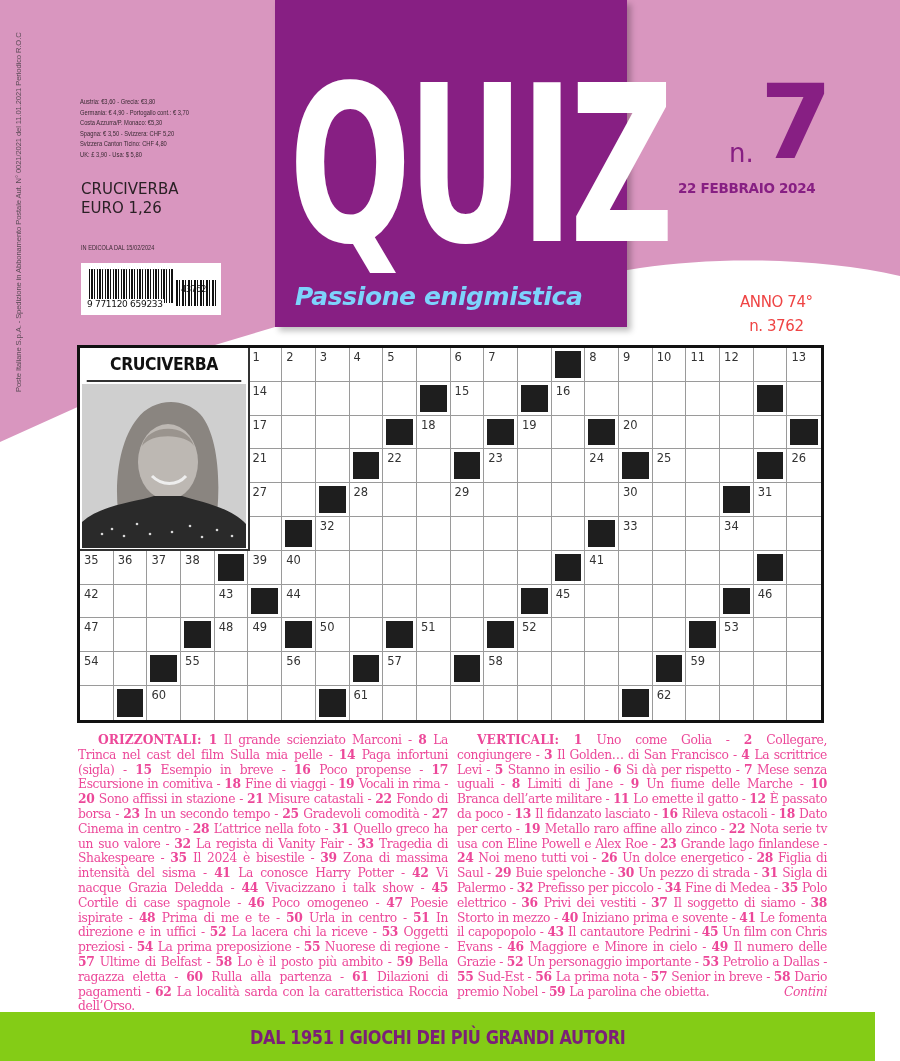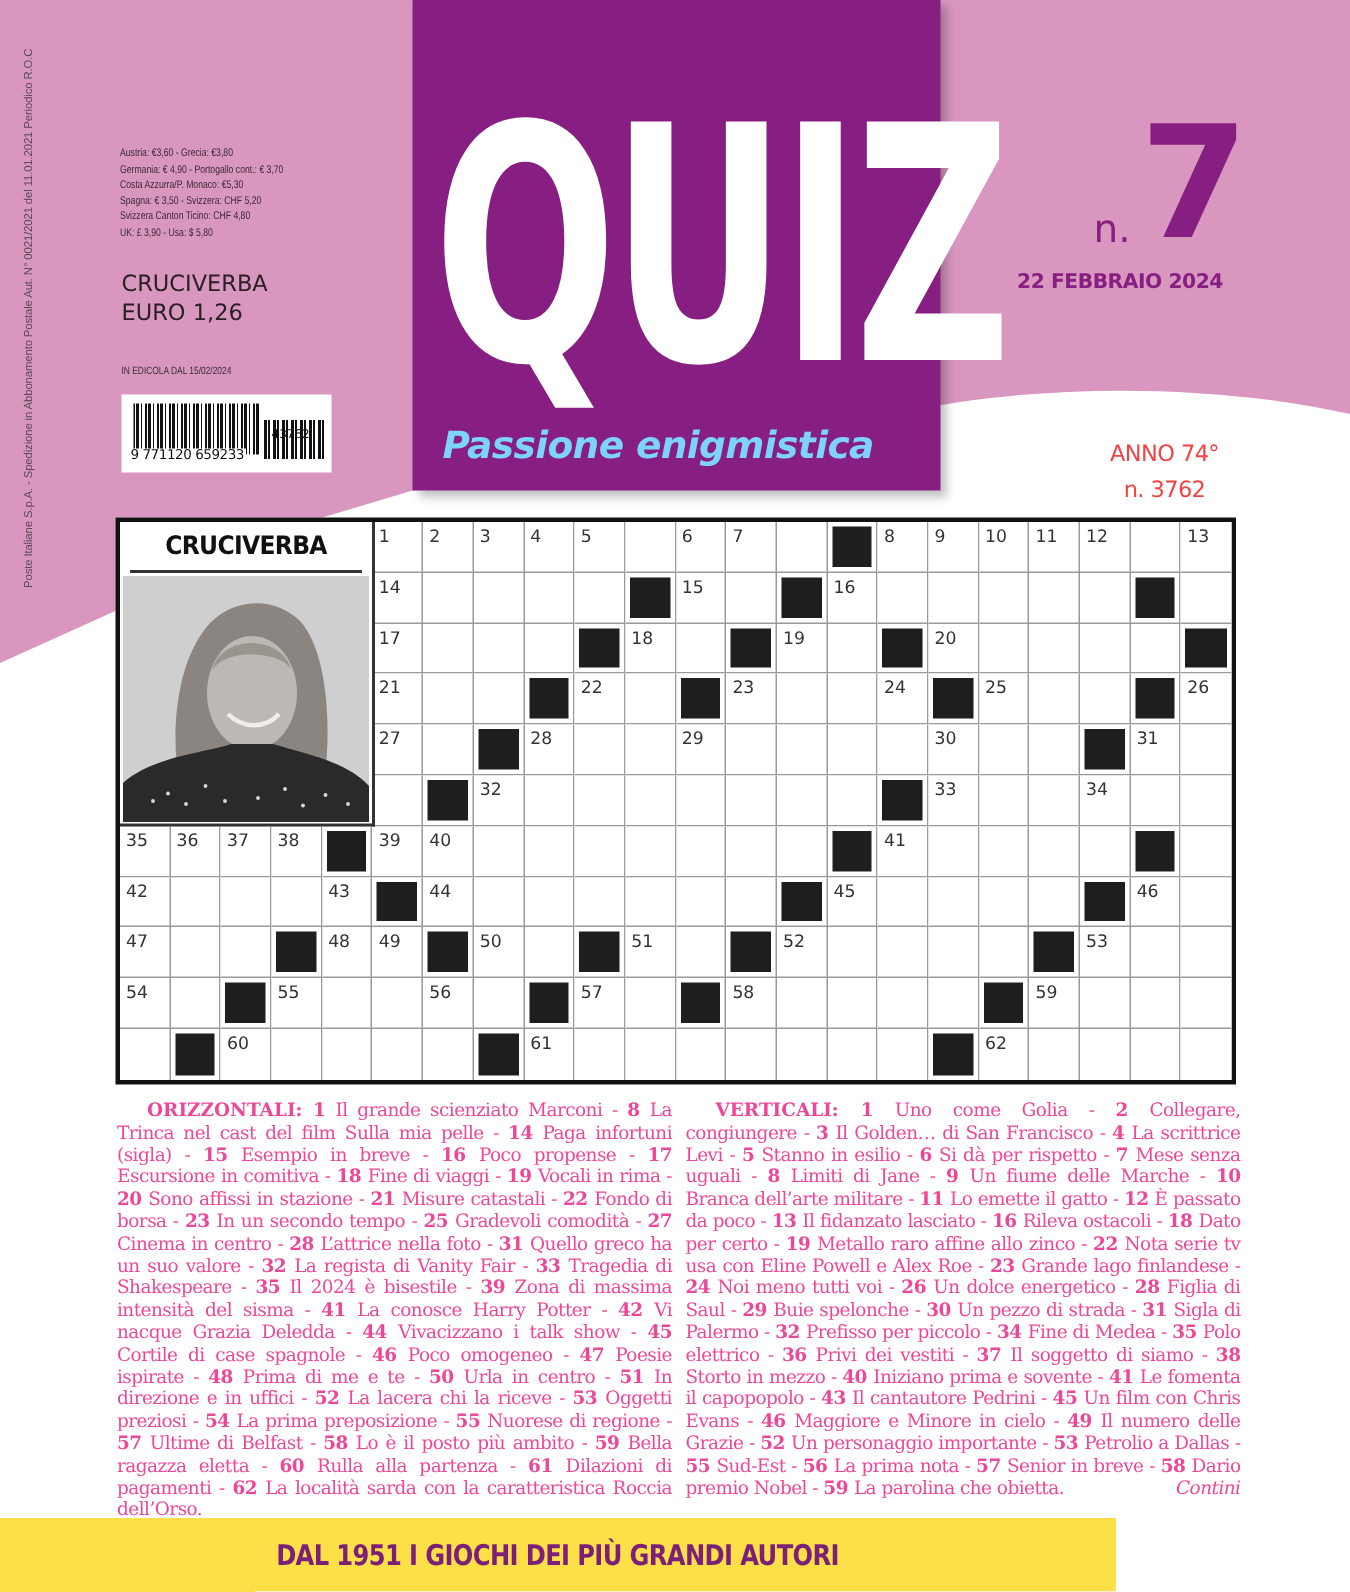--- a/index.html
+++ b/index.html
@@ -29,21 +29,21 @@
   .cell.black::after { content:""; position:absolute; left:3px; top:3px; right:3px; bottom:3px; background:#1e1e1e; }
   .title-box { position:absolute; left:0; top:0; width:170px; height:203px; background:#fff; border-right:2px solid #333; border-bottom:2px solid #333; box-sizing:border-box; z-index:2; }
   .title-box .label { height:32px; border-bottom:2px solid #333; display:flex; align-items:center; justify-content:center; font-family:"DejaVu Sans", sans-serif; font-weight:bold; font-size:17px; color:#111; letter-spacing:-0.5px; transform:scaleX(0.92); }
   .photo { position:absolute; left:2px; top:36px; width:164px; height:164px; background:#d0d0d0; overflow:hidden; }
   .clues { position:absolute; top:733px; width:370px; font-family:"DejaVu Serif", serif; font-size:12.3px; line-height:14.8px; color:#ec4899; text-align:justify; letter-spacing:-0.35px; }
   .clues b { font-weight:bold; }
   .clues .lead { font-weight:bold; letter-spacing:0; }
   .clues-h { left:78px; text-indent:20px; }
   .clues-v { left:457px; text-indent:20px; }
   .author { float:right; font-style:italic; }
-  .footer { position:absolute; left:0; top:1012px; width:744px; height:49px; background:#fde047; display:flex; align-items:center; justify-content:center; }
+  .footer { position:absolute; left:0; top:1012px; width:875px; height:49px; background:#84cc16; display:flex; align-items:center; justify-content:center; }
   .footer span { font-family:"DejaVu Sans", sans-serif; font-weight:bold; font-size:19px; color:#7b1f78; letter-spacing:-0.5px; transform:scaleX(0.85); white-space:nowrap; }
 </style>
 </head>
 <body>
 
 <svg class="bg-shape" viewBox="0 0 900 460" preserveAspectRatio="none">
   <path d="M0,0 L900,0 L900,276 C820,258 720,256 640,268 L275,327 L215,345 L0,442 Z" fill="#d996bf"></path>
 </svg>
 
 <div class="side-text">Poste Italiane S.p.A. - Spedizione in Abbonamento Postale Aut. N° 0021/2021 del 11.01.2021 Periodico R.O.C</div>

